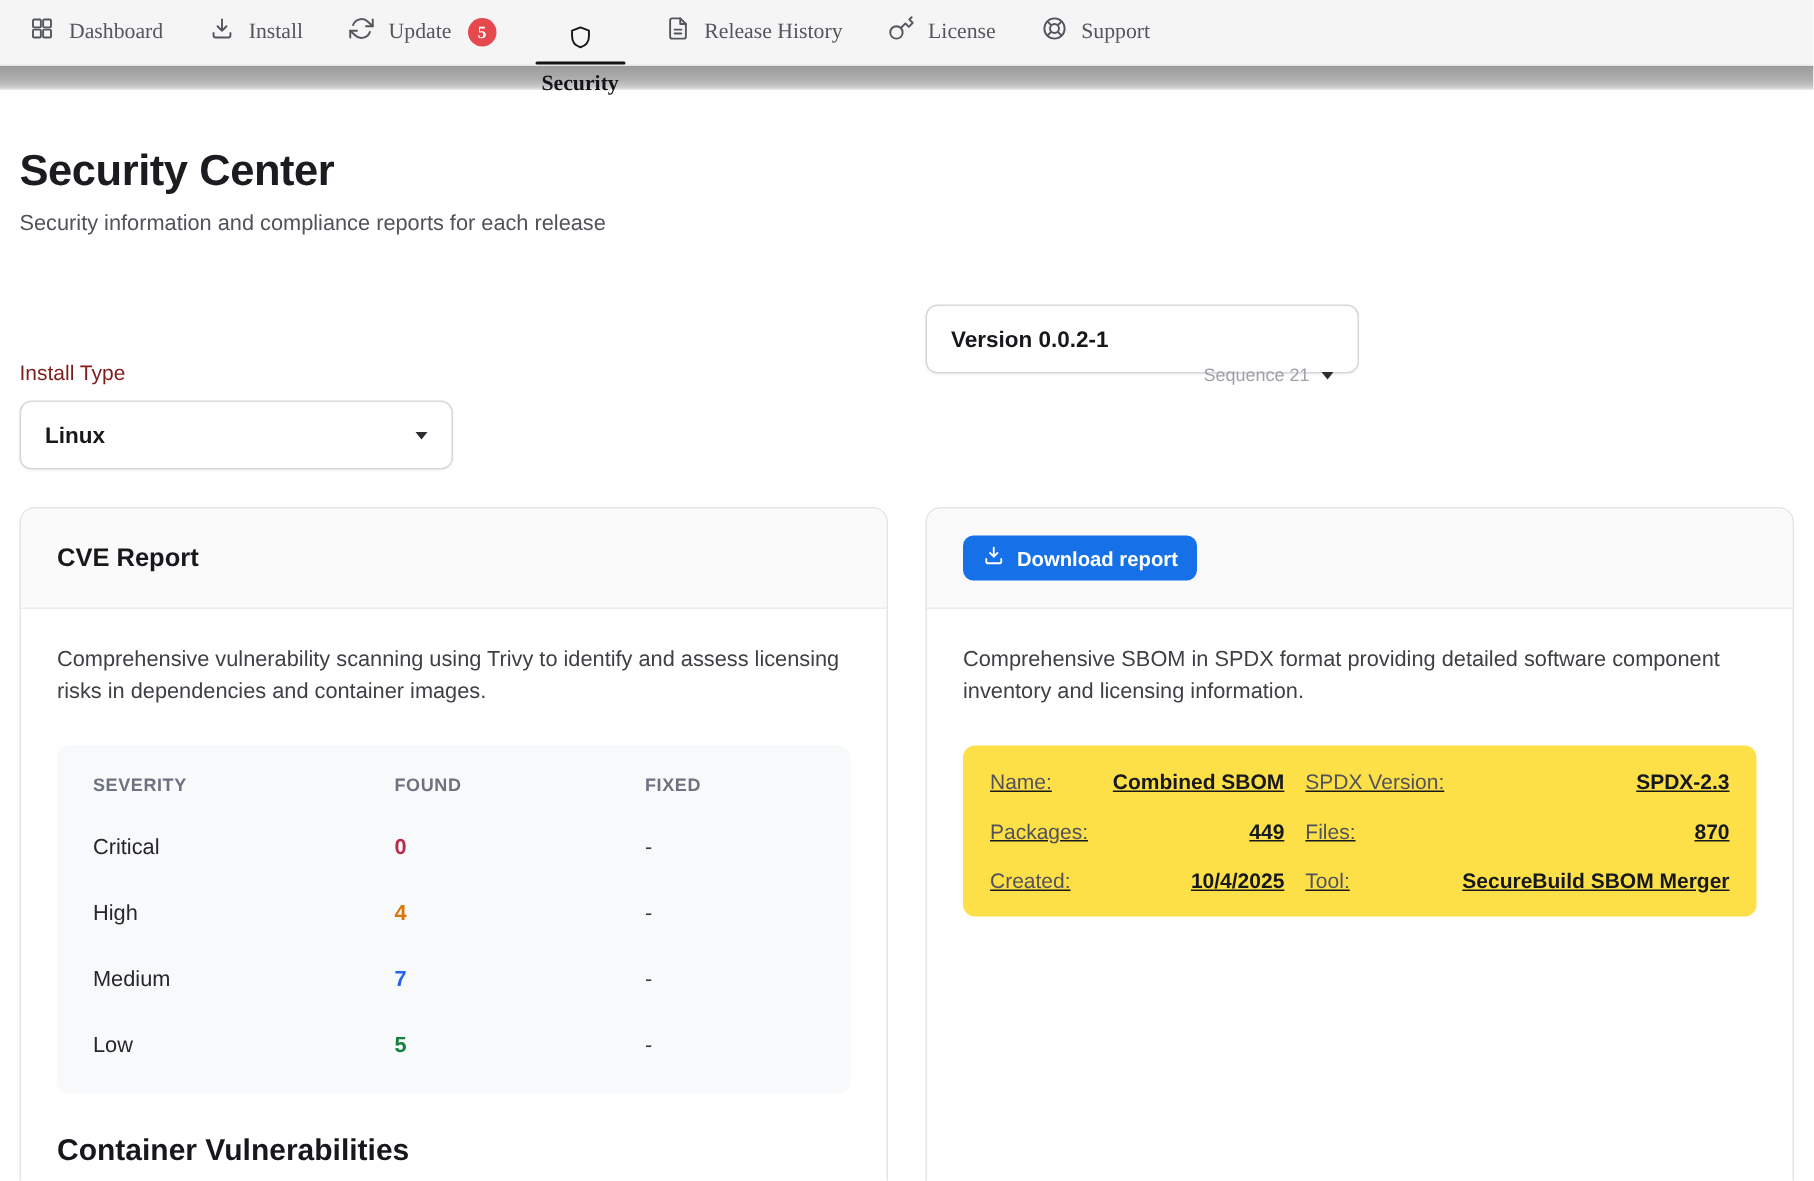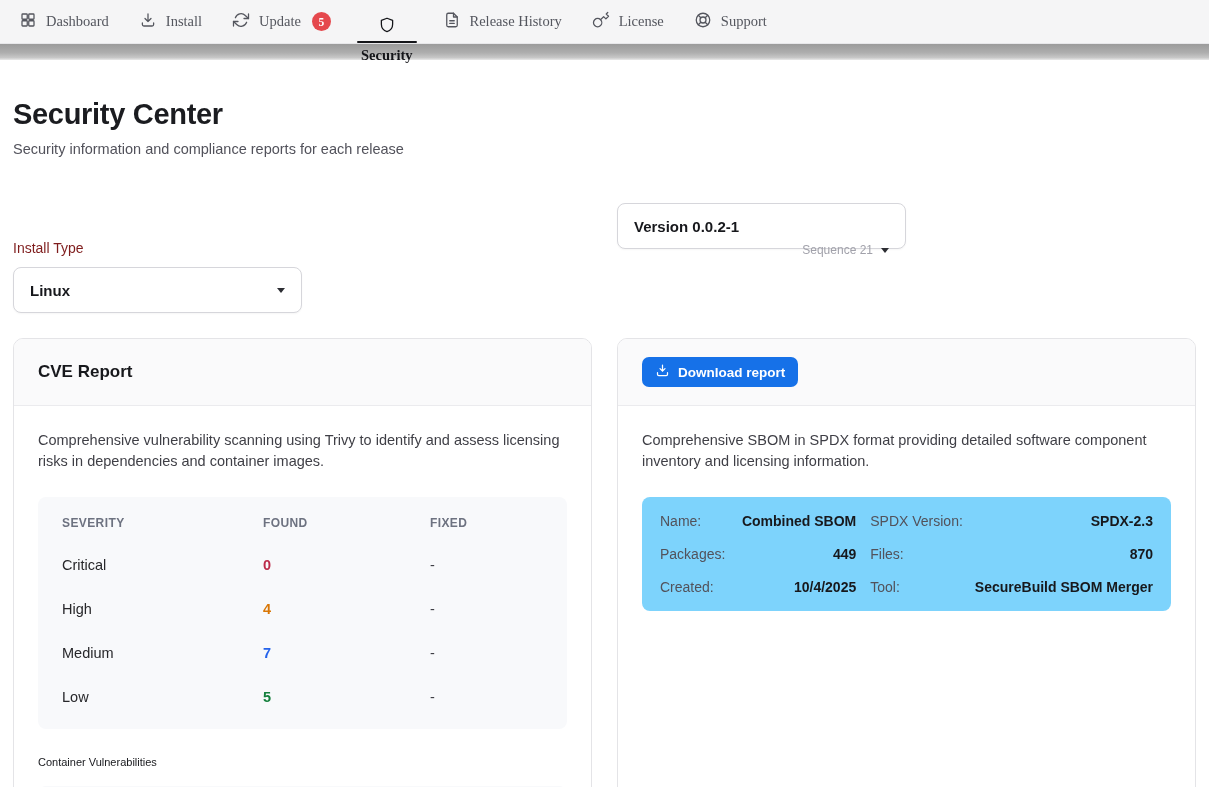--- a/index.html
+++ b/index.html
@@ -54,36 +54,36 @@
   
   .sev-table { margin-top:25px; background:#f8f9fb; border-radius:8px; padding:6px 0 10px; }
   .sev-row { display:grid; grid-template-columns:201px 167px 1fr;
     padding:0 24px; height:44px; align-items:center; }
   .sev-row.head { height:40px; }
   .th { font-size:12px; font-weight:700; color:#6d7280; letter-spacing:.4px; }
   .sev-name { font-size:14.5px; color:#27272a; }
   .sev-found { font-size:14.5px; font-weight:600; }
   .sev-fixed { font-size:14.5px; color:#3f3f46; }
 
-  .cv-title { margin-top:27px; font-size:11px; font-weight:400; color:#17181c; }
+  .cv-title { margin-top:27px; font-size:20px; font-weight:700; color:#17181c; }
   .cv-head { margin-top:18px; background:#f8f9fb; border-radius:8px; height:36px;
     display:flex; align-items:center; padding:0 18px; }
   .cv-head .grow { flex:1;margin-left:45px; }
   .cv-head .th + .th { margin-left:0; }
   .cv-found { margin-right:29px; }
 
   
   .download-btn { background:#1671e8; color:#fff; border:none; border-radius:7px;
     height:30px; padding:0 13px; display:flex; align-items:center; gap:8px;
     font-size:13.5px; font-weight:600; cursor:pointer; font-family:inherit; }
   .download-btn svg { stroke:#fff; fill:none; stroke-width:2; stroke-linecap:round; stroke-linejoin:round; }
 
-  .sbom-grid { margin-top:25px; background:#7dd3fc; border-radius:8px;
+  .sbom-grid { margin-top:25px; background:#fde047; border-radius:8px;
     padding:16px 18px; display:grid; grid-template-columns:auto 1fr auto 1fr;
-    column-gap:12px; row-gap:17px; font-size:14px; align-items:center; }
+    column-gap:12px; row-gap:17px; font-size:14px; align-items:center;text-decoration:underline; }
   .sbom-label { color:#52525b; }
   .sbom-label.second { margin-left:2px; }
   .sbom-value { font-weight:700; color:#17181c; text-align:right; white-space:nowrap; }
 </style>
 </head>
 <body>
 
 <nav class="topnav">
   <div class="nav-item">
     <span>

